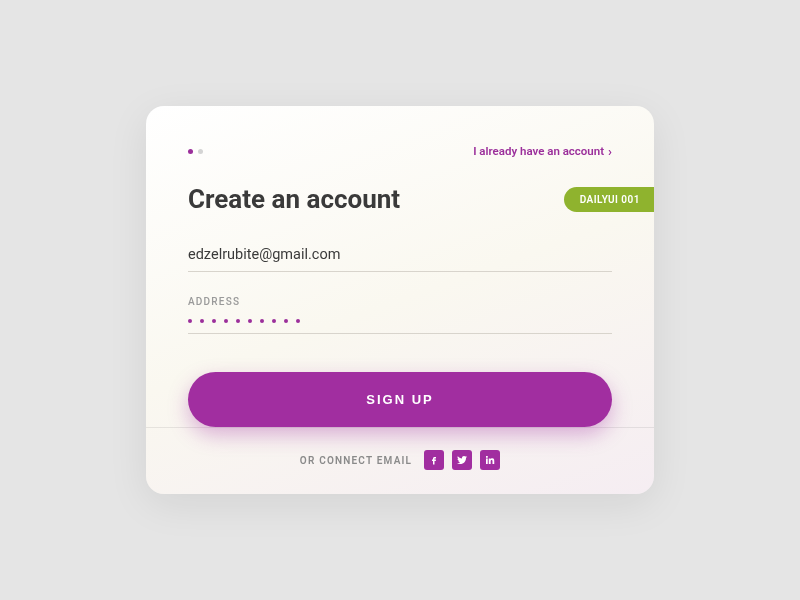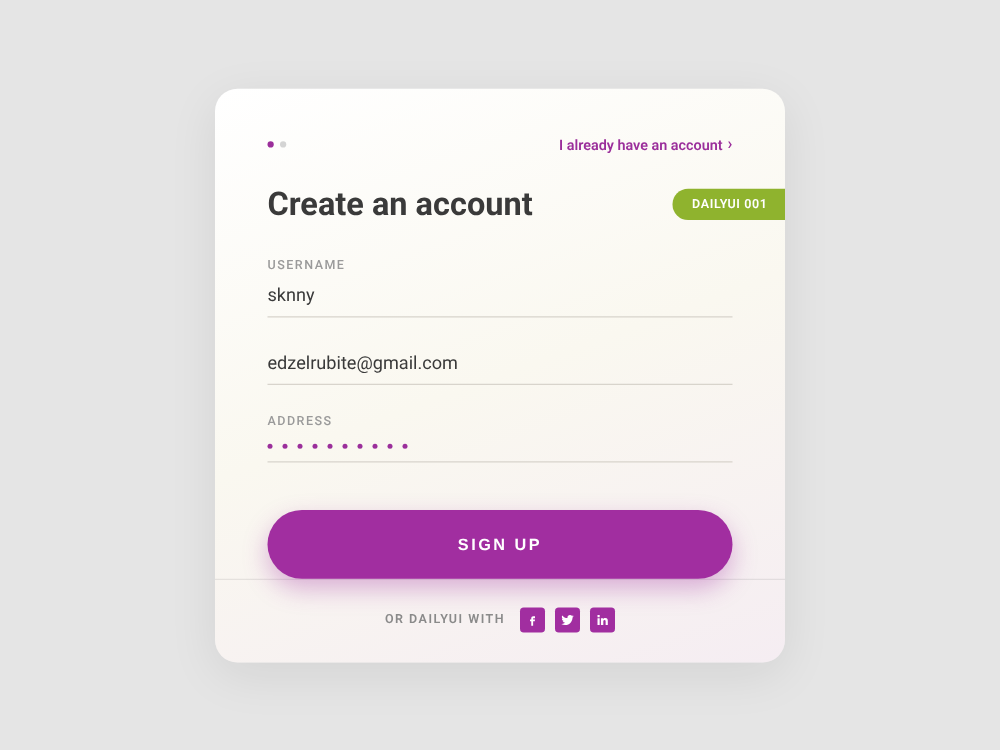--- a/index.html
+++ b/index.html
@@ -10,21 +10,21 @@
     body {
       width: 800px;
       height: 600px;
       background: #e5e5e5;
       font-family: -apple-system, BlinkMacSystemFont, "Segoe UI", Roboto, sans-serif;
       display: flex;
       align-items: center;
       justify-content: center;
     }
     .card {
-      width: 456px;
+      width: 508px;
       background: linear-gradient(160deg, #ffffff 0%, #faf8f0 50%, #f5edf2 100%);
       border-radius: 18px;
       box-shadow: 0 10px 40px rgba(0,0,0,0.08);
       position: relative;
       overflow: hidden;
     }
     .card-inner {
       padding: 38px 42px 0 42px;
     }
     .top-row {
@@ -179,24 +179,20 @@
         <span>I already have an account</span>
         <span class="chev">›</span>
       </a>
     </div>
 
     <div class="heading-row">
       <h1 class="heading">Create an account</h1>
       <div class="badge">DAILYUI 001</div>
     </div>
 
-    <div class="field">
-      <label class="field-label">USERNAME</label>
-      <input class="field-input" type="text" value="sknny" style="">
-    </div>
 
     <div class="field">
       <input class="field-input" type="text" value="edzelrubite@gmail.com" style="">
     </div>
 
     <div class="field">
       <label class="field-label">ADDRESS</label>
       <div class="password-dots" id="password-dots">
           <span></span>
           <span></span>
@@ -210,21 +206,21 @@
           <span></span>
         </div>
     </div>
 
     <button class="signup-btn">SIGN UP</button>
   </div>
 
   <div class="divider"></div>
 
   <div class="social-row">
-    <span class="social-label">OR DAILYUI WITH</span>
+    <span class="social-label">OR CONNECT EMAIL</span>
     <div class="social-icons">
       <div class="social-icon">
         <svg viewBox="0 0 24 24">
             <path d="M13 9h3V6h-3c-1.7 0-3 1.3-3 3v2H8v3h2v7h3v-7h2.6l.4-3h-3V9z"></path>
           </svg>
       </div>
       <div class="social-icon">
         <svg viewBox="0 0 24 24">
             <path d="M22 5.8c-.7.3-1.5.5-2.3.6.8-.5 1.5-1.3 1.8-2.2-.8.5-1.6.8-2.5 1-.7-.8-1.8-1.3-3-1.3-2.3 0-4.1 1.8-4.1 4.1 0 .3 0 .6.1.9C8.6 8.7 5.6 7.1 3.6 4.6c-.4.6-.6 1.3-.6 2.1 0 1.4.7 2.7 1.8 3.4-.7 0-1.3-.2-1.8-.5v.1c0 2 1.4 3.6 3.3 4-.3.1-.7.1-1.1.1-.3 0-.5 0-.8-.1.5 1.6 2 2.8 3.8 2.8-1.4 1.1-3.1 1.7-5 1.7H2c1.8 1.2 4 1.8 6.3 1.8 7.5 0 11.7-6.3 11.7-11.7v-.5c.8-.6 1.5-1.3 2-2z"></path>
           </svg>

